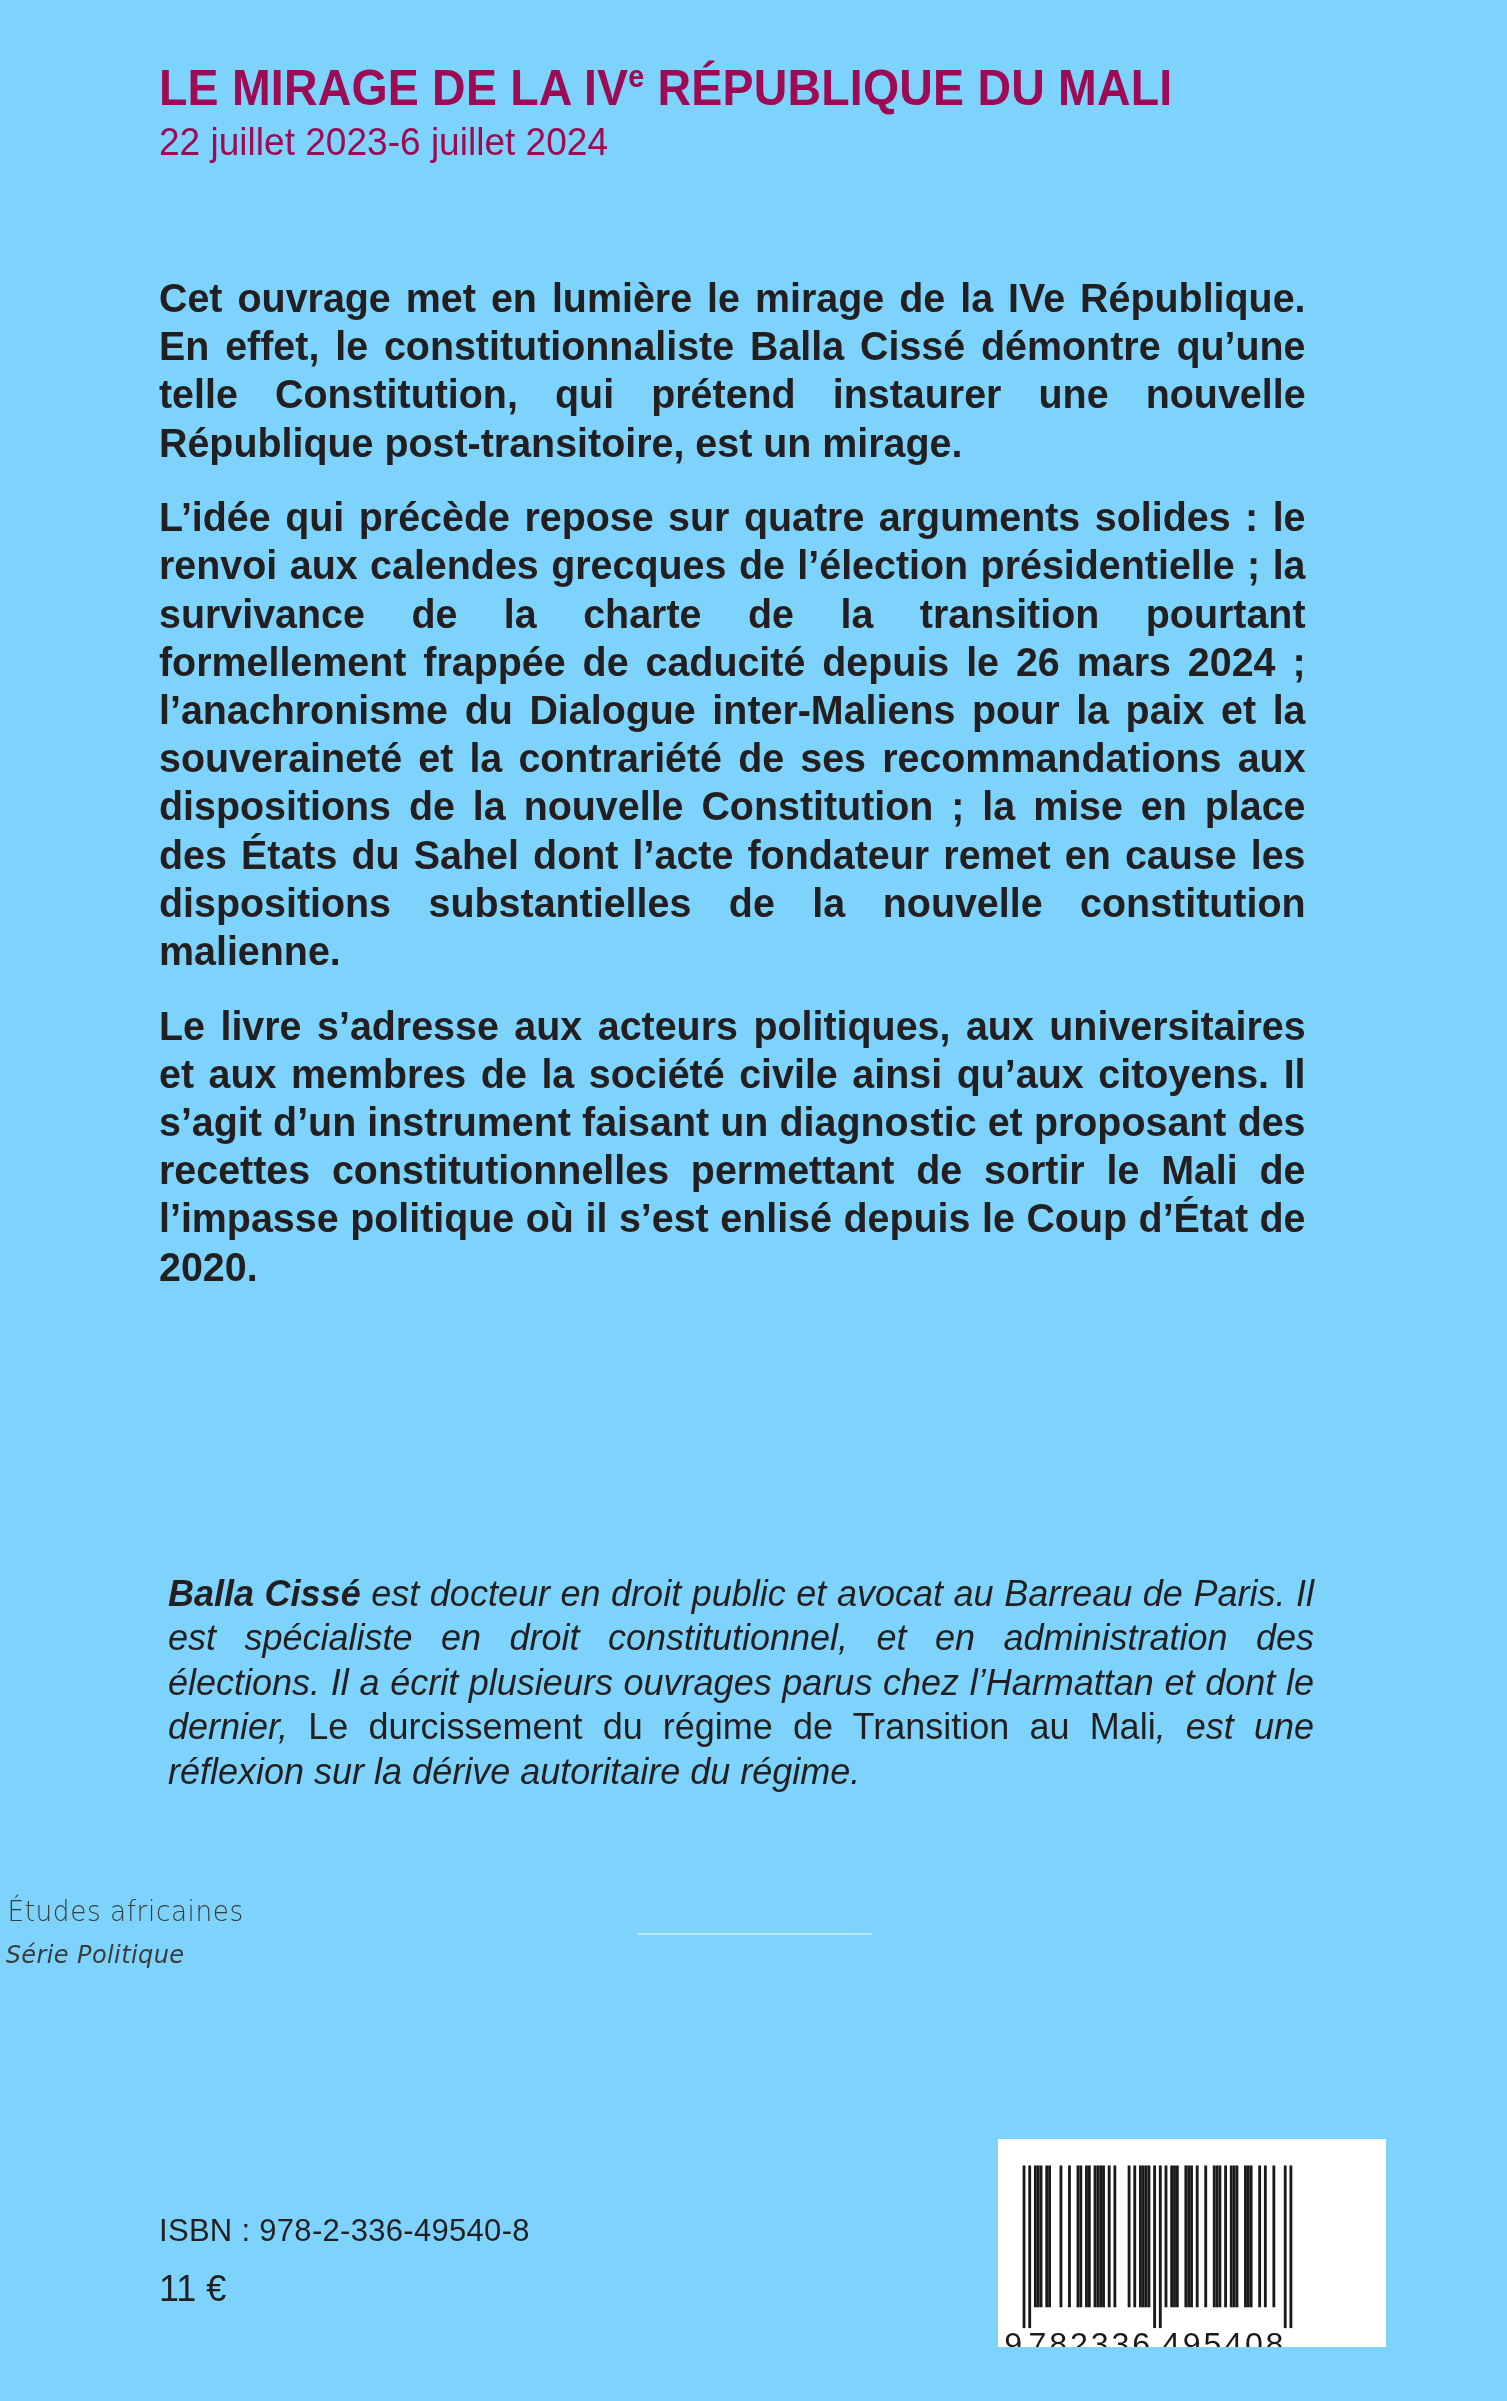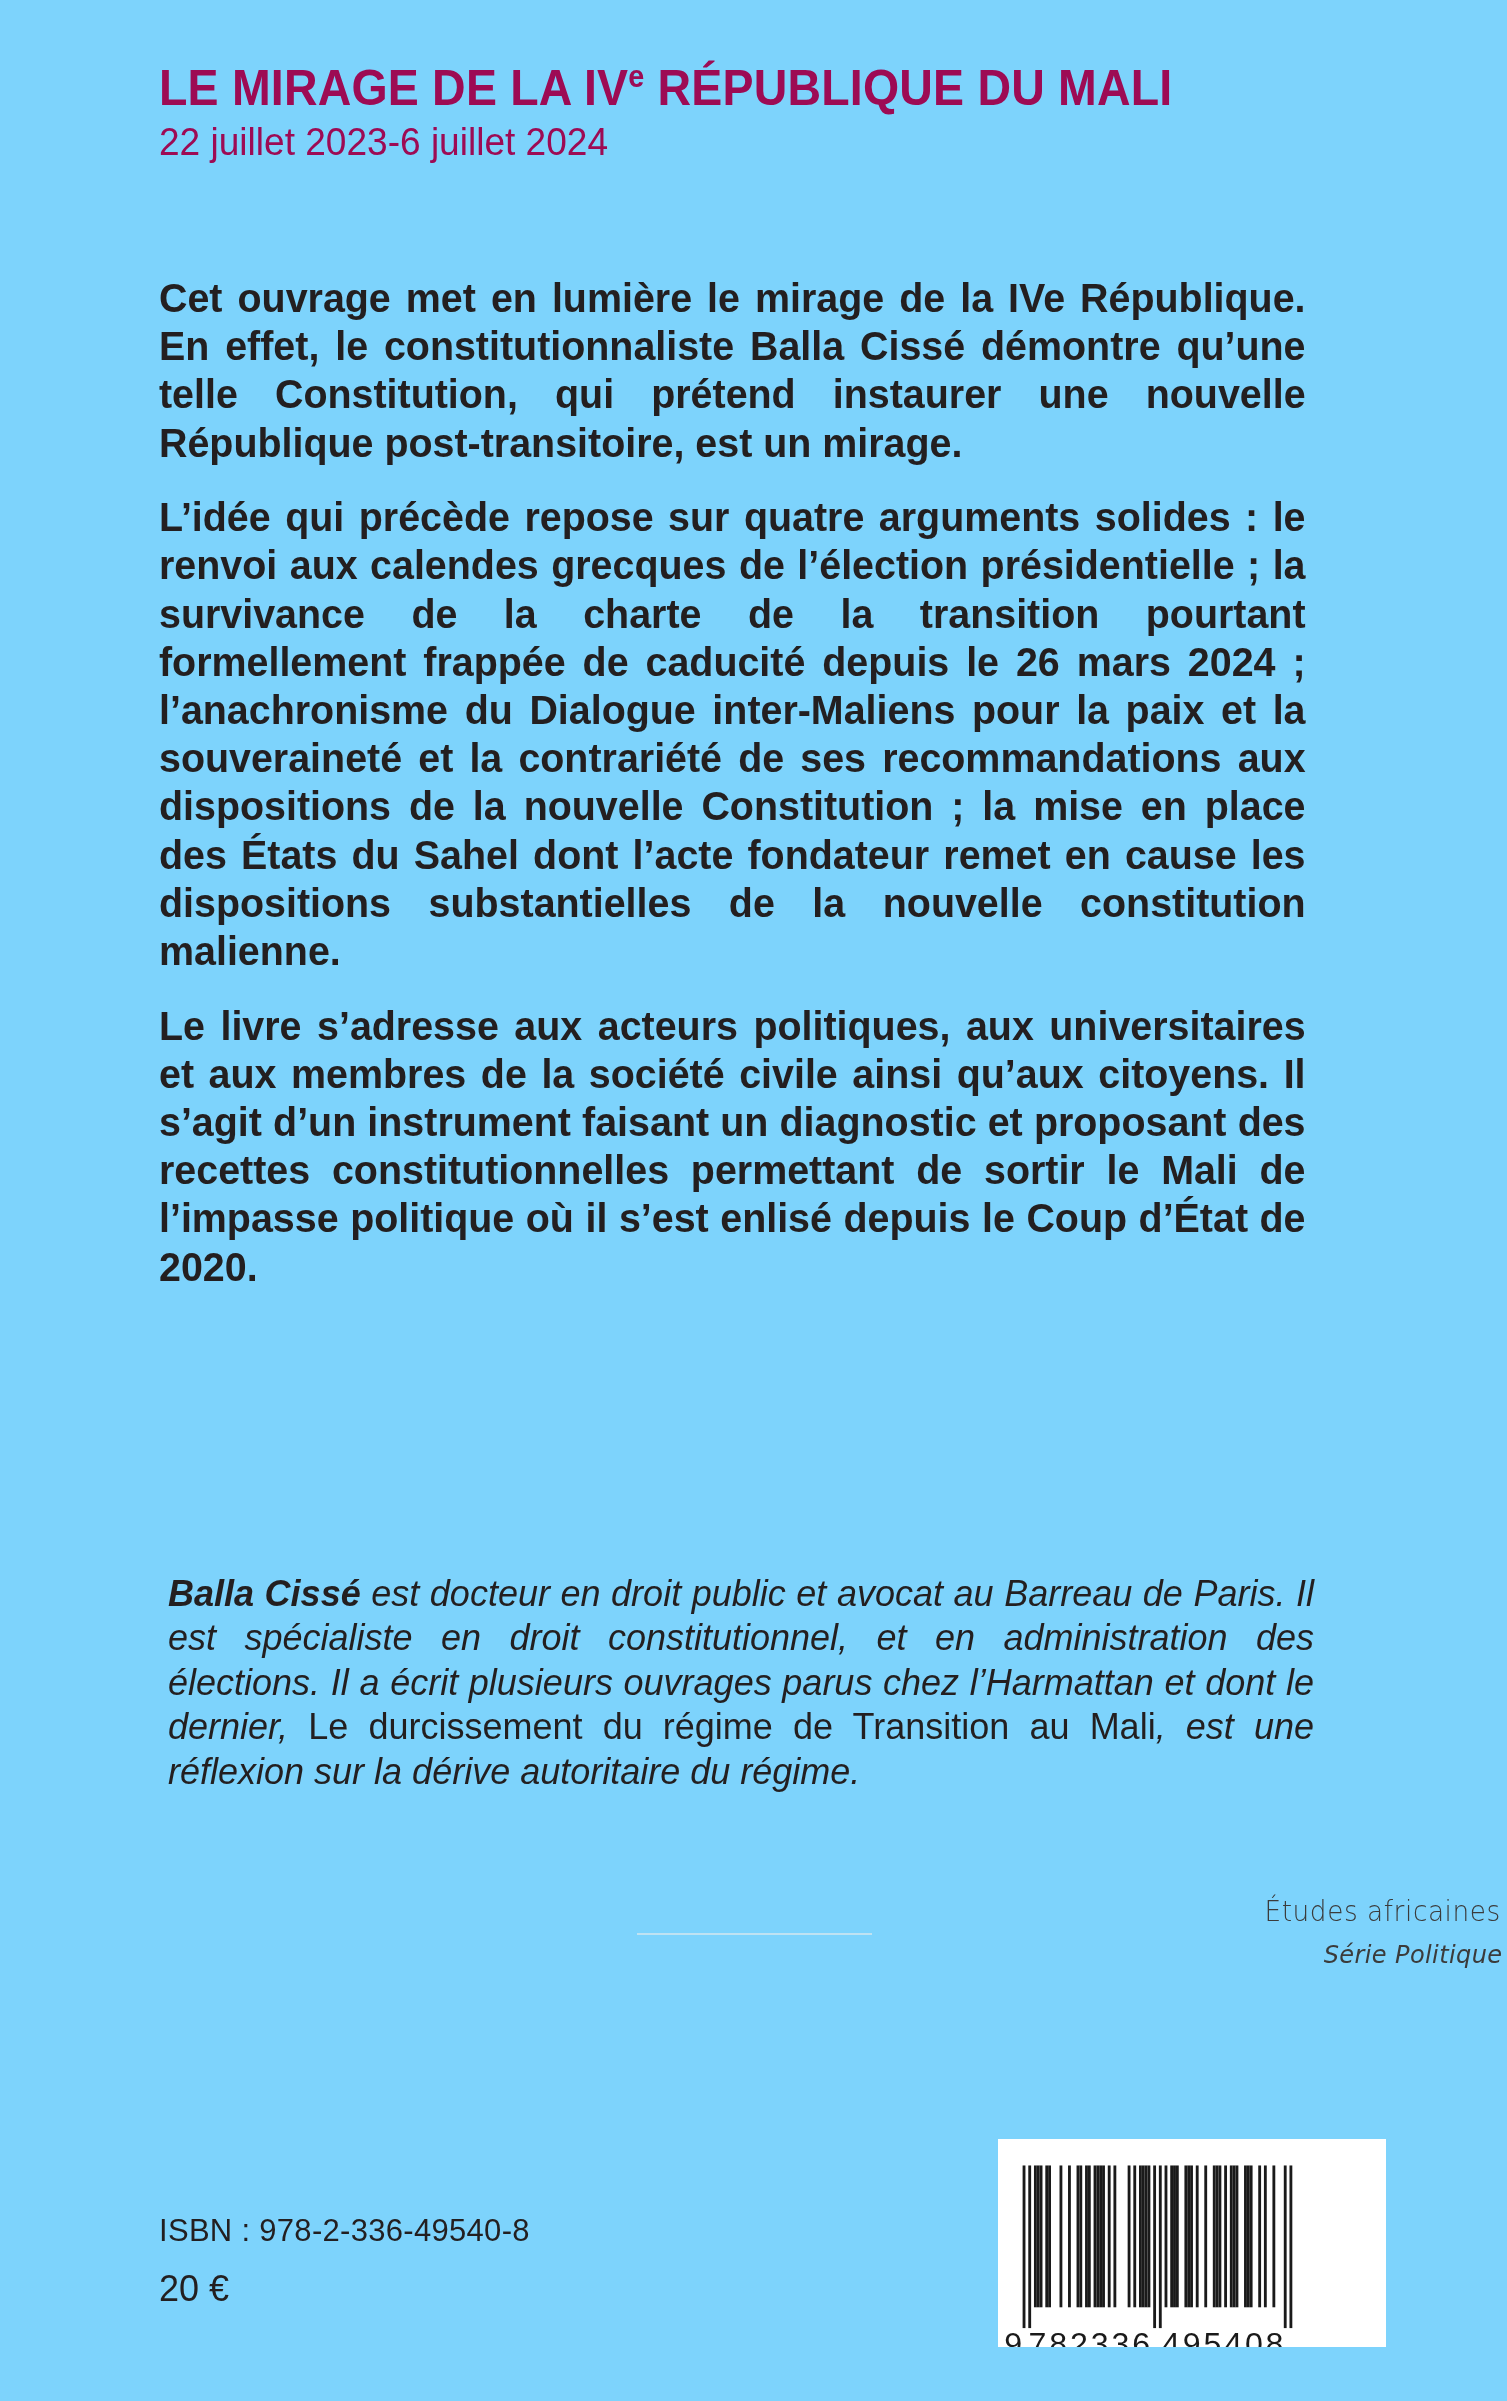--- a/index.html
+++ b/index.html
@@ -113,21 +113,21 @@
   .bio .work-title {
     font-style: normal;
   }
 
   
   .collection {
     position: absolute;
     left: 0;
     top: 1895px;
     width: 100%;
-    text-align: right;
+    text-align: left;
   }
 
   .collection-name {
     font-family: "DejaVu Sans", sans-serif;
     font-weight: 300;
     font-size: 28px;
     letter-spacing: 0.6px;
     color: #3b3b3b;
     transform: scaleX(0.94);
     display: inline-block;
@@ -217,21 +217,21 @@
   </div>
 
   <div class="collection">
     <div class="collection-name">Études africaines</div>
     <div class="collection-rule"></div>
     <div class="collection-series">Série Politique</div>
   </div>
 
   <div class="footer">
     <div class="isbn-line">ISBN : 978-2-336-49540-8</div>
-    <div class="price-line">20 €</div>
+    <div class="price-line">11 €</div>
 
     <div class="barcode-wrap">
       <svg class="barcode-svg" viewBox="0 0 410 220" preserveAspectRatio="none">
         <rect x="0" y="0" width="410" height="220" fill="#ffffff"></rect>
         <g id="bc-bars" fill="#1a1a1a">
             <rect x="26.00" y="28" width="3.00" height="172"></rect>
             <rect x="32.00" y="28" width="3.00" height="172"></rect>
             <rect x="38.00" y="28" width="3.00" height="150"></rect>
             <rect x="41.00" y="28" width="3.00" height="150"></rect>
             <rect x="44.00" y="28" width="3.00" height="150"></rect>

